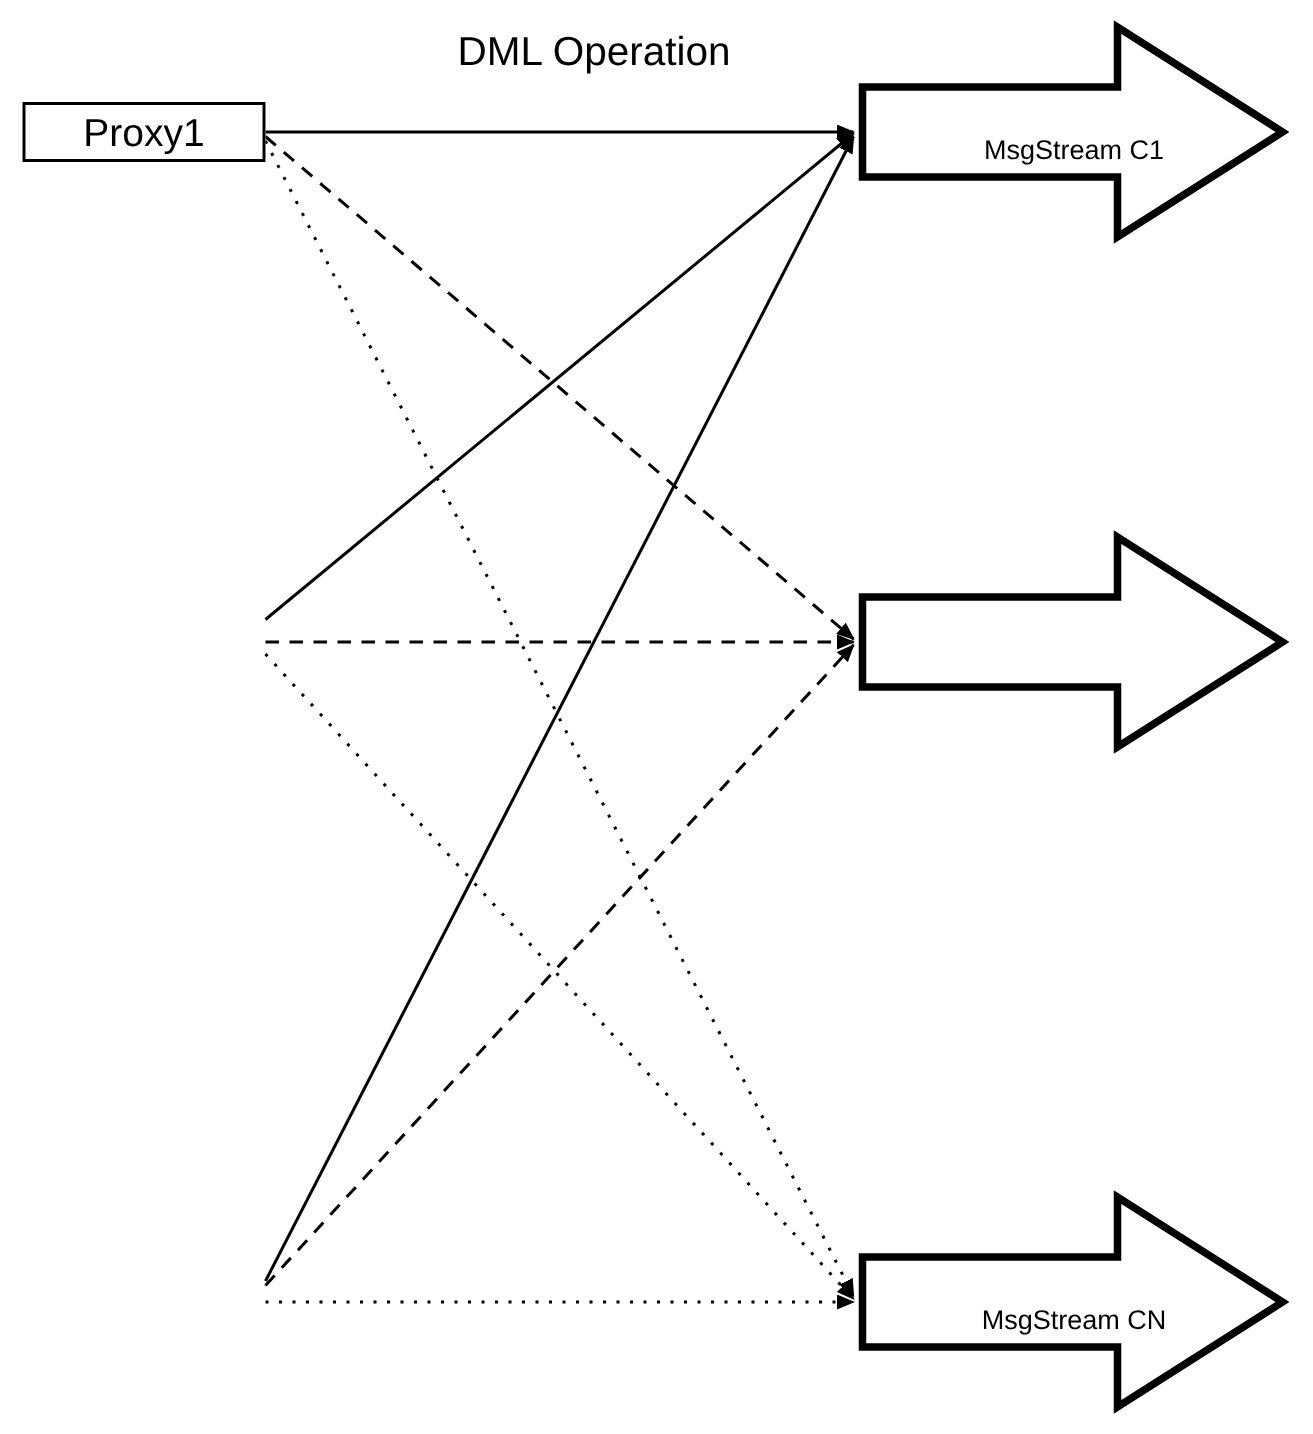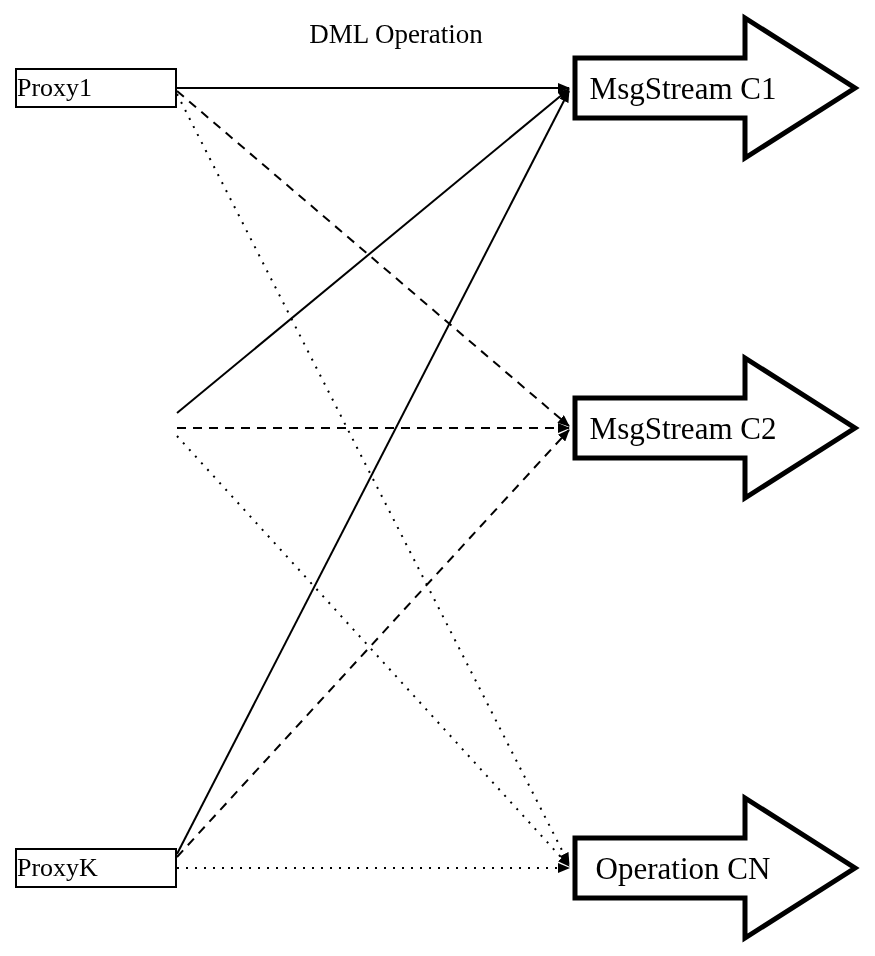--- a/index.html
+++ b/index.html
@@ -6,21 +6,21 @@
     margin: 0;
     padding: 0;
     background: #ffffff;
   }
   .canvas {
     position: relative;
     width: 875px;
     height: 956px;
     background: #ffffff;
     color: #000000;
-    font-family: Liberation Serif, serif;
+    font-family: Liberation Sans, sans-serif;
     overflow: hidden;
   }
   .connector-layer {
     position: absolute;
     left: 0;
     top: 0;
   }
   .edge {
     stroke: #000000;
     stroke-width: 2;
@@ -37,36 +37,38 @@
   .proxy-node {
     position: absolute;
     left: 15px;
     width: 162px;
     height: 40px;
     box-sizing: border-box;
     border: 2.5px solid #000000;
     background: #ffffff;
     display: flex;
     align-items: center;
+    justify-content: center;
     font-size: 26px;
     line-height: 1;
     white-space: nowrap;
   }
   .stream-label {
     position: absolute;
-    left: 542px;
+    left: 575px;
     width: 282px;
     height: 32px;
     display: flex;
     align-items: center;
     justify-content: center;
-    font-size: 31px;
+    font-size: 18px;
     line-height: 1;
     white-space: nowrap;
     pointer-events: none;
+    margin-top: 12px;
   }
   .diagram-title {
     position: absolute;
     left: 246px;
     top: 20px;
     width: 300px;
     text-align: center;
     font-size: 27px;
     line-height: 29px;
     white-space: nowrap;
@@ -101,21 +103,17 @@
     <line class="edge dotted" x1="177" y1="868" x2="569" y2="868" marker-end="url(#ah)"></line>
   </svg>
 
   <div class="diagram-title">
     <div>DML Operation</div>
   </div>
 
   <div class="proxy-node" style="top:68px">
     <span>Proxy1</span>
   </div>
-  <div class="proxy-node" style="top:848px">
-    <span>ProxyK</span>
-  </div>
 
   <div class="stream-label" style="top:72px">MsgStream C1</div>
-  <div class="stream-label" style="top:412px">MsgStream C2</div>
-  <div class="stream-label" style="top:852px">Operation CN</div>
+  <div class="stream-label" style="top:852px">MsgStream CN</div>
 
 </div>
 
 </body></html>

